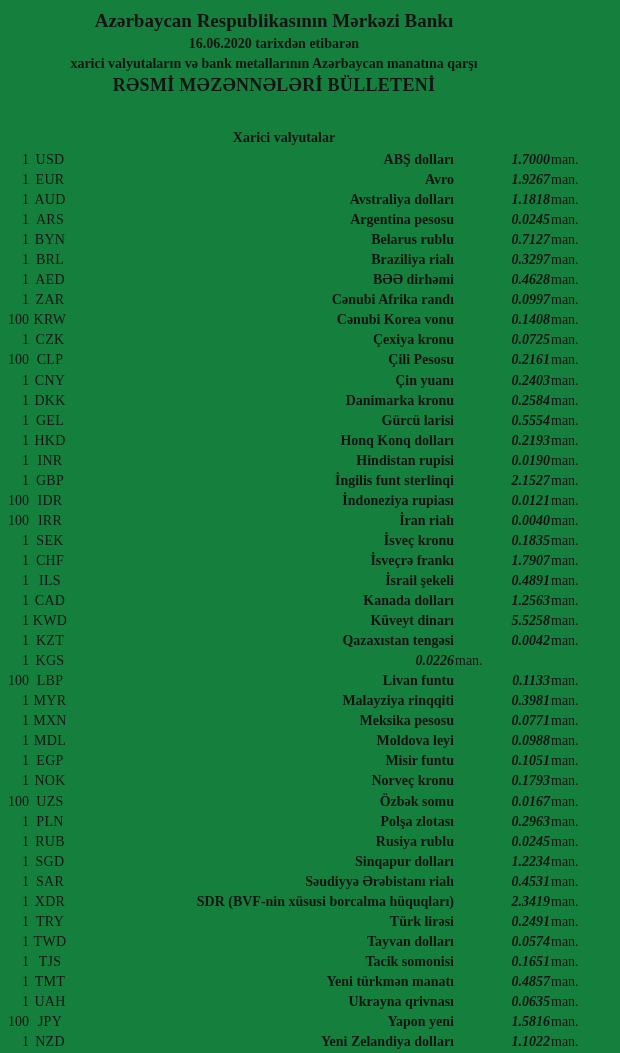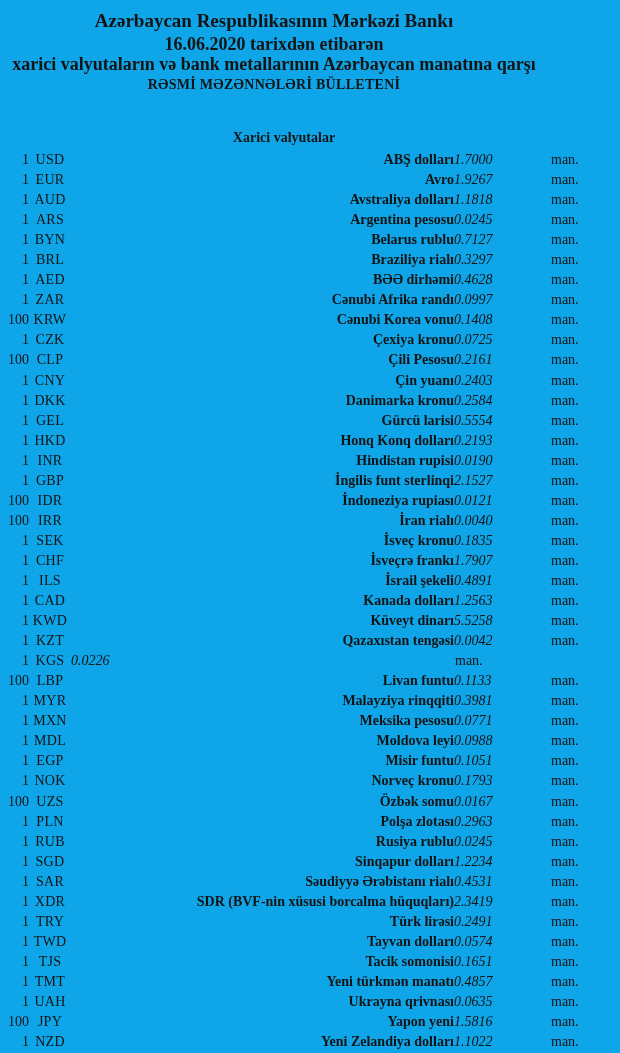--- a/index.html
+++ b/index.html
@@ -5,42 +5,42 @@
   html, body { margin: 0; padding: 0; }
   body {
     background: #e8e8e8;
     font-family: "Liberation Serif", "DejaVu Serif", serif;
   }
   .page {
     position: relative;
     width: 620px;
     height: 1053px;
     margin: 0 auto;
-    background: #0ea5e9;
+    background: #15803d;
     color: #141414;
     overflow: hidden;
   }
   
   .doc-header {
     width: 548px;
     text-align: center;
     padding-top: 7px;
   }
   .bank-name {
     font-size: 19px;
     font-weight: 700;
     line-height: 27px;
   }
   .date-line, .subject-line {
-    font-size: 18px;
+    font-size: 14px;
     font-weight: 700;
     line-height: 20px;
   }
   .bulletin-title {
-    font-size: 14px;
+    font-size: 18px;
     font-weight: 700;
     line-height: 22px;
     letter-spacing: 0.3px;
   }
   .section-title {
     width: 548px;
     text-align: center;
     font-size: 14px;
     font-weight: 700;
     line-height: 20px;
@@ -56,22 +56,22 @@
     grid-template-columns: 29px 42px 383px 96px 70px;
     line-height: 20.06px;
     height: 20.06px;
     font-size: 14px;
     white-space: nowrap;
   }
   .cell-qty  { text-align: right; }
   .cell-code { text-align: center; letter-spacing: 0.3px; }
   .cell-name { text-align: right; padding-left: 1px; overflow: hidden; font-weight: bold; }
   .cell-rate {
-    text-align: left;
-    font-weight: 400;
+    text-align: right;
+    font-weight: 700;
     font-style: italic;
   }
   .cell-unit { text-align: left; padding-left: 1px; }
 </style>
 </head>
 <body>
 
 <div class="page">
 
   <div class="doc-header">

